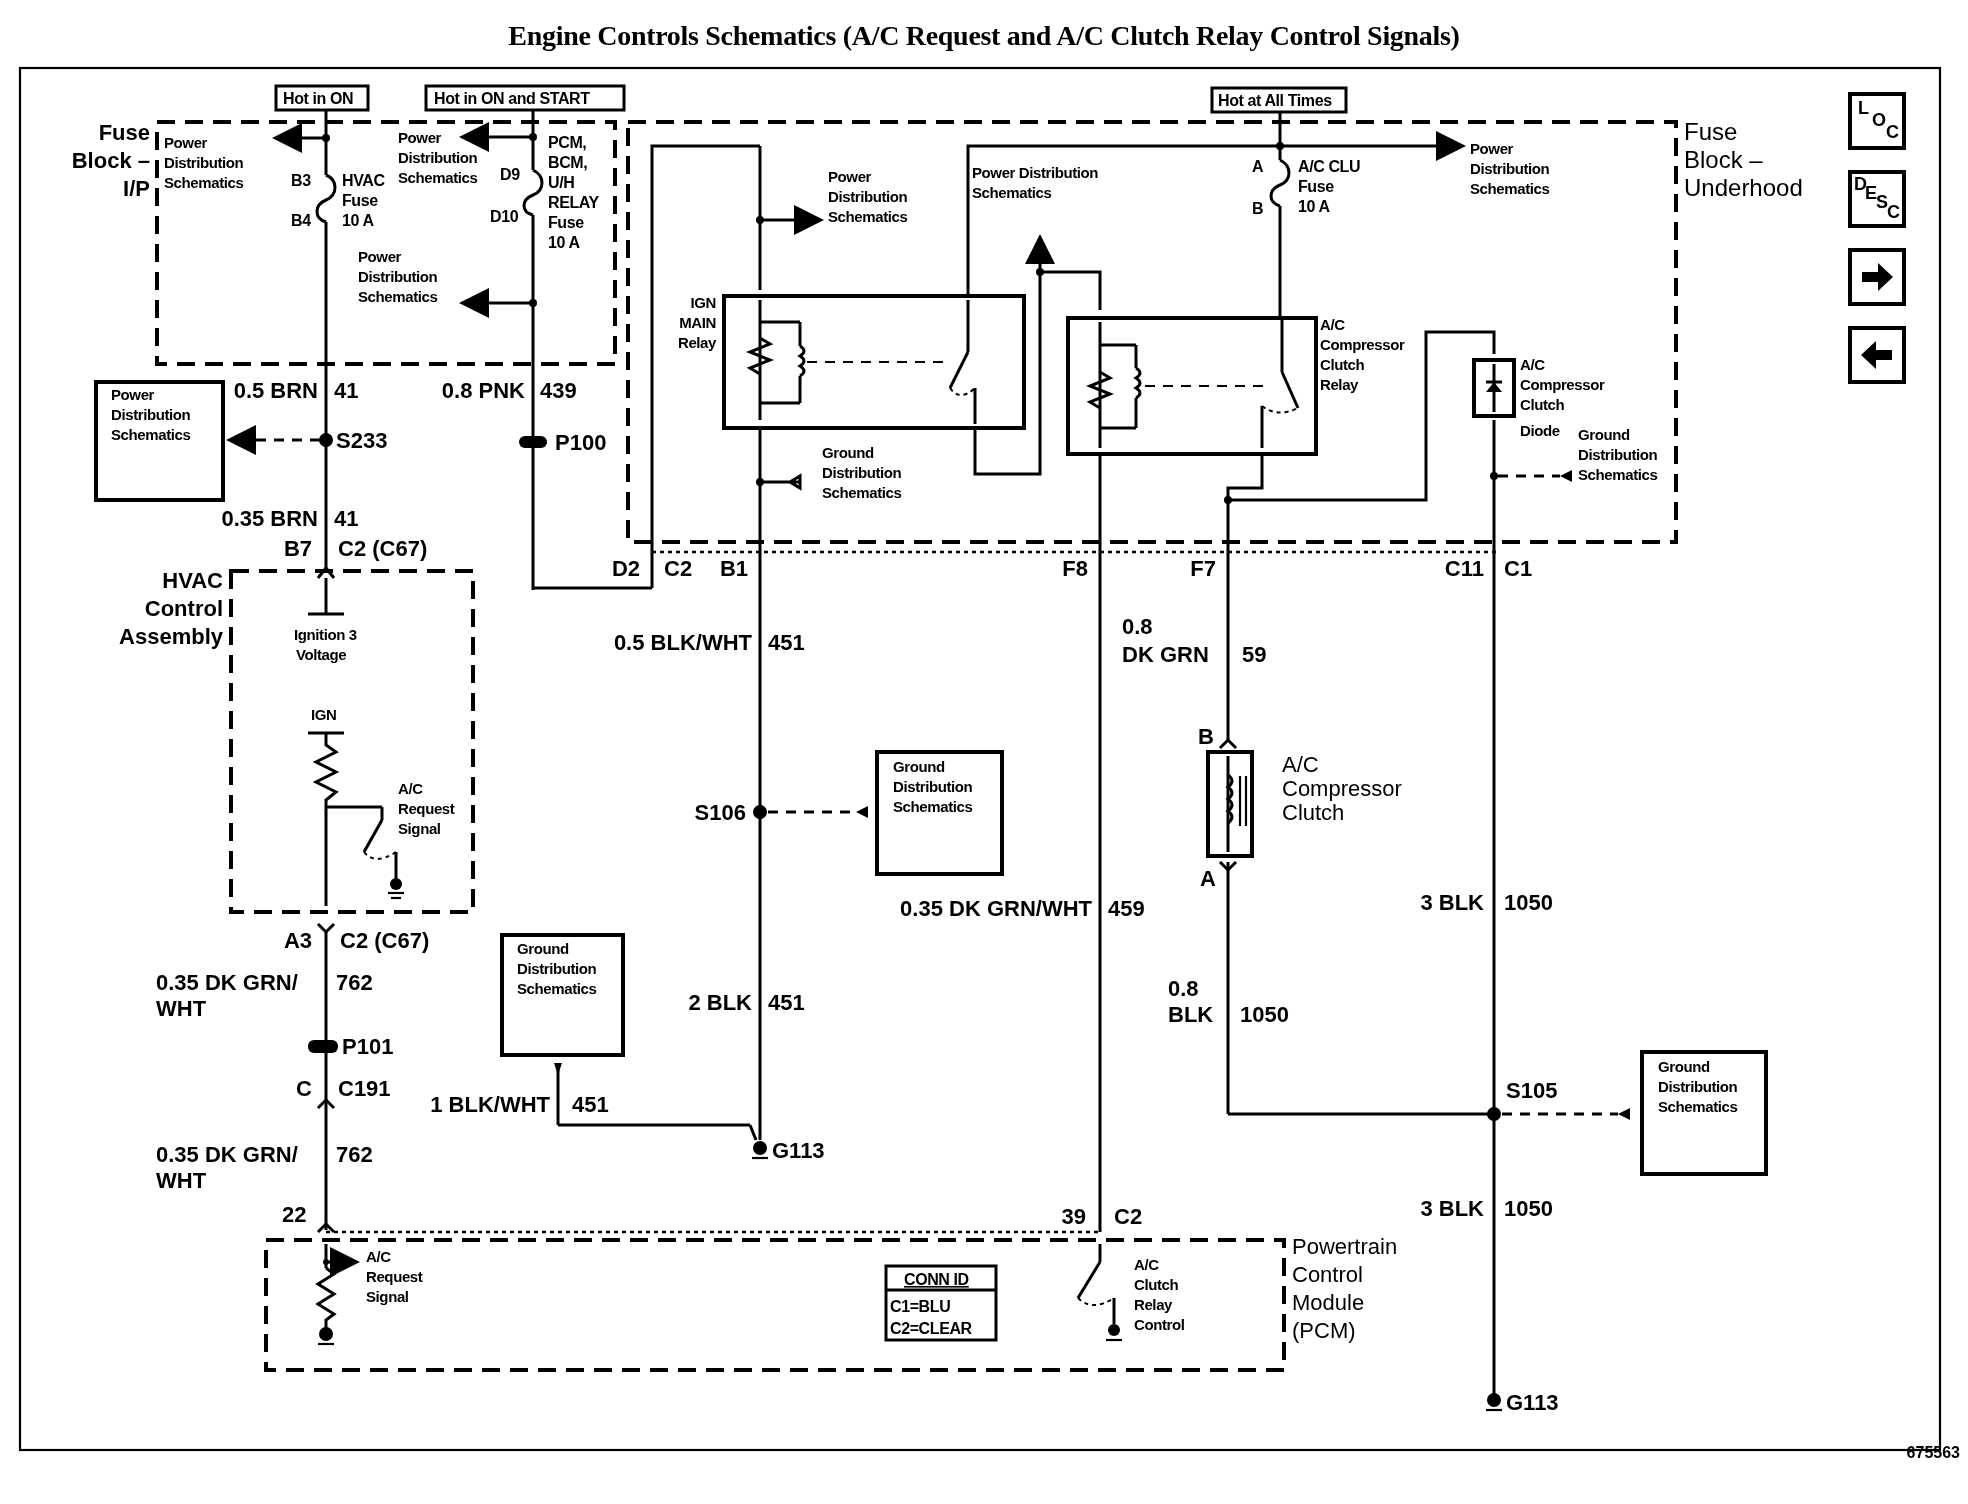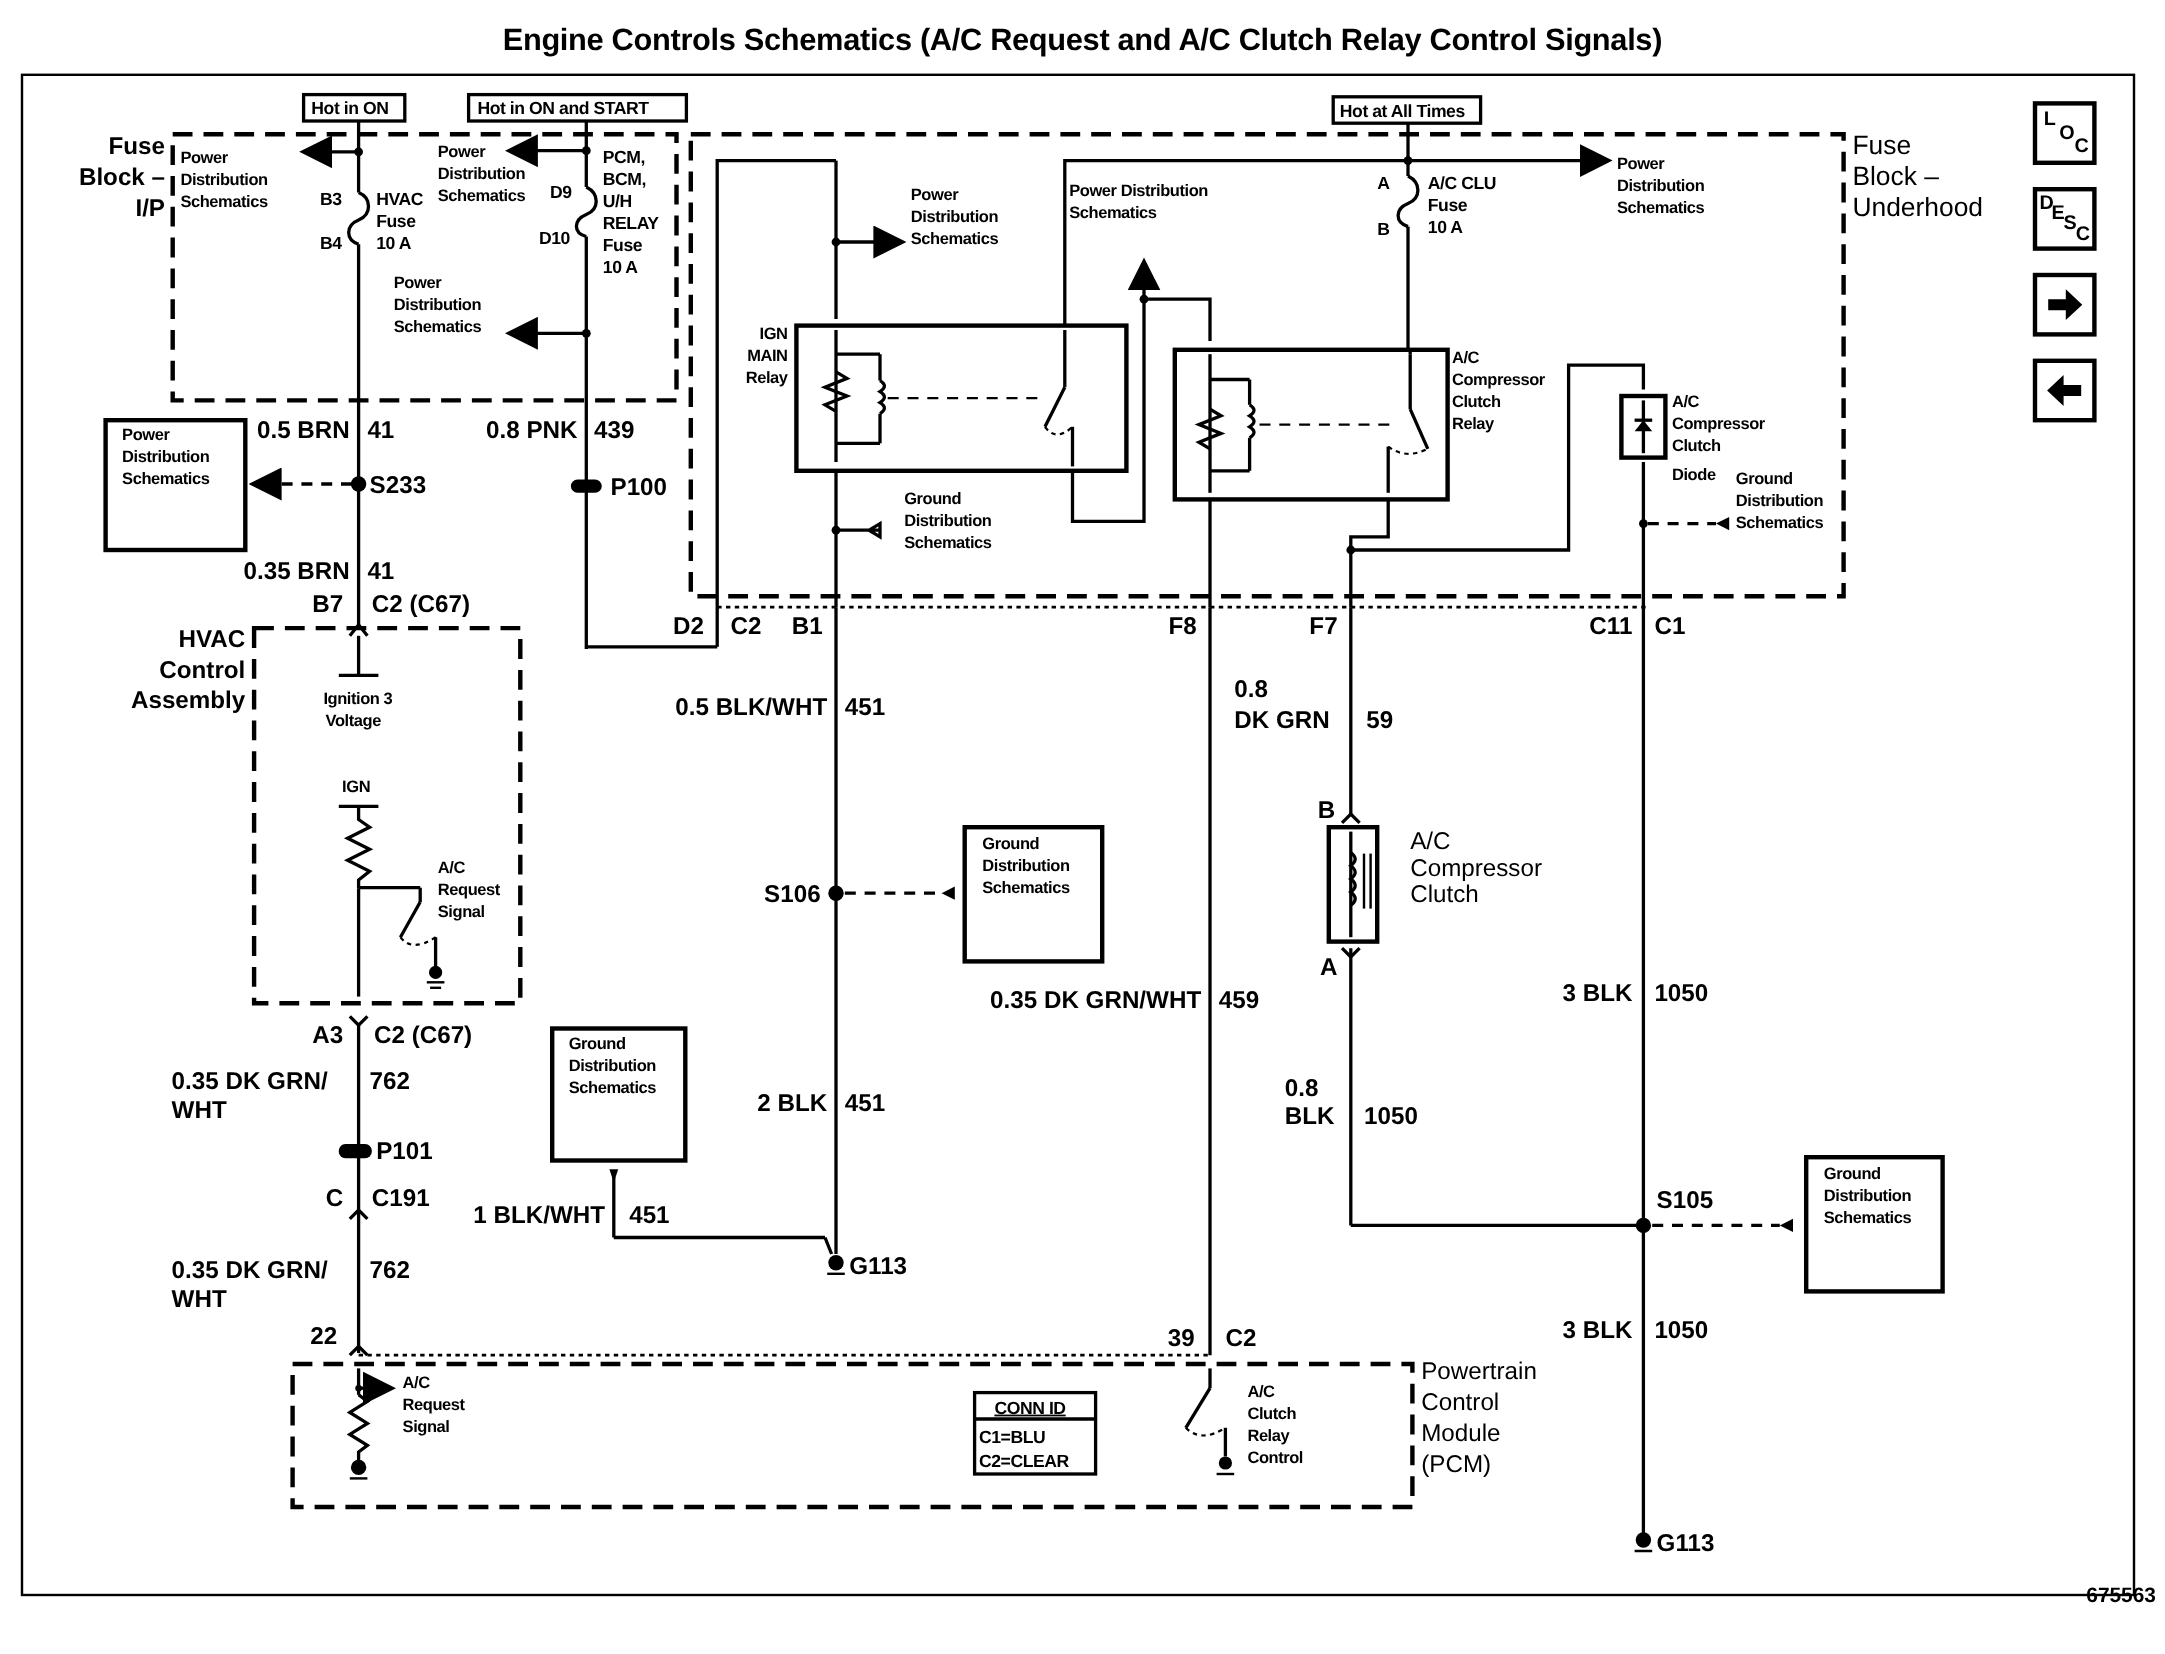--- a/index.html
+++ b/index.html
@@ -1,35 +1,35 @@
 <!DOCTYPE html>
 <html><head>
 <meta charset="utf-8">
 <style>
   html, body { margin:0; padding:0; background:#ffffff; }
   body { width:1968px; height:1504px; position:relative; overflow:hidden;
          font-family:"Liberation Sans", sans-serif; color:#000; }
   #title { position:absolute; left:0; width:1968px; top:20px; text-align:center;
-           font-family:Liberation Sans, sans-serif; font-weight:bold; font-size:28px; letter-spacing:-0.3px; }
+           font-family:Liberation Serif, serif; font-weight:bold; font-size:28px; letter-spacing:-0.3px; }
   #schematic { position:absolute; left:0; top:0; }
   svg text { font-family:"Liberation Sans", sans-serif; font-weight:bold; fill:#000; }
   .t22 { font-size:22px; }
   .t16 { font-size:16px; letter-spacing:-0.4px; }
   .t15 { font-size:15px; letter-spacing:-0.4px; }
   .t24 { font-size:24px; font-weight:normal; }
   .w { stroke:#000; stroke-width:3; fill:none; }
   .wt { stroke:#000; stroke-width:2.2; fill:none; }
   .dash { stroke:#000; stroke-width:4; fill:none; stroke-dasharray:18 10; }
   .dashs { stroke:#000; stroke-width:3; fill:none; stroke-dasharray:10 8; }
   .dot { stroke:#000; stroke-width:2; fill:none; stroke-dasharray:4 4; }
   .box { stroke:#000; stroke-width:4; fill:none; }
   .nav-btn { position:absolute; width:58px; height:58px; border:4px solid #000; box-sizing:border-box;
              background:#fff; cursor:pointer; }
   .nav-btn span { position:absolute; font-family:"Liberation Sans", sans-serif; font-weight:bold; font-size:18px; }
-  #figure-id { position:absolute; right:8px; bottom:42px; font-family:"Liberation Sans", sans-serif; font-weight:bold; font-size:19px; }
+  #figure-id { position:absolute; right:8px; bottom:42px; font-family:"Liberation Sans", sans-serif; font-weight:bold; font-size:16px; }
 </style>
 </head>
 <body>
 
 <div id="title">Engine Controls Schematics (A/C Request and A/C Clutch Relay Control Signals)</div>
 
 <svg id="schematic" width="1968" height="1504" viewBox="0 0 1968 1504">
   <defs>
     <marker id="arrowR" markerWidth="10" markerHeight="10" refX="8" refY="5" orient="auto">
         <path d="M0,0 L10,5 L0,10 Z" fill="#000"></path>

